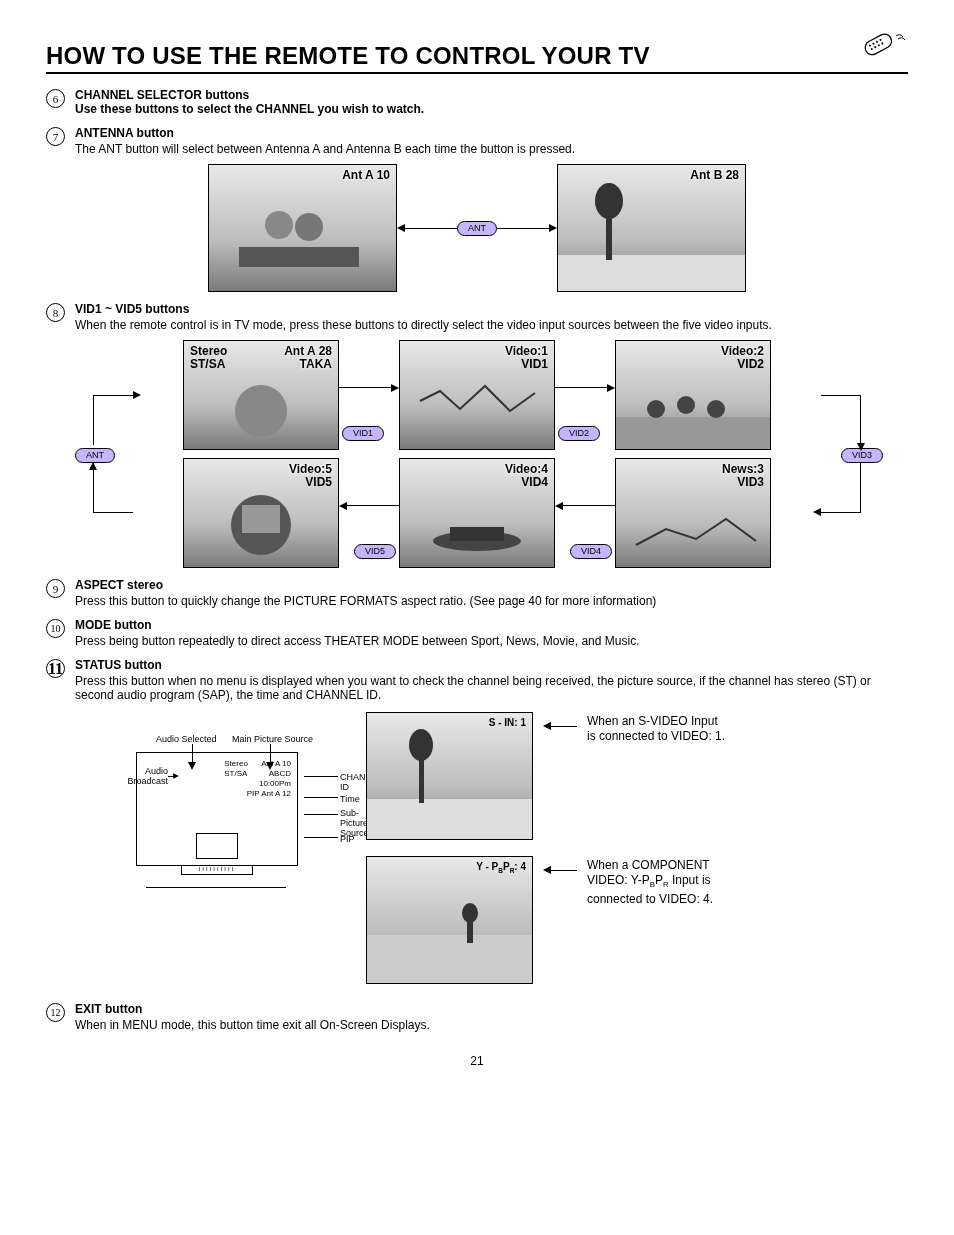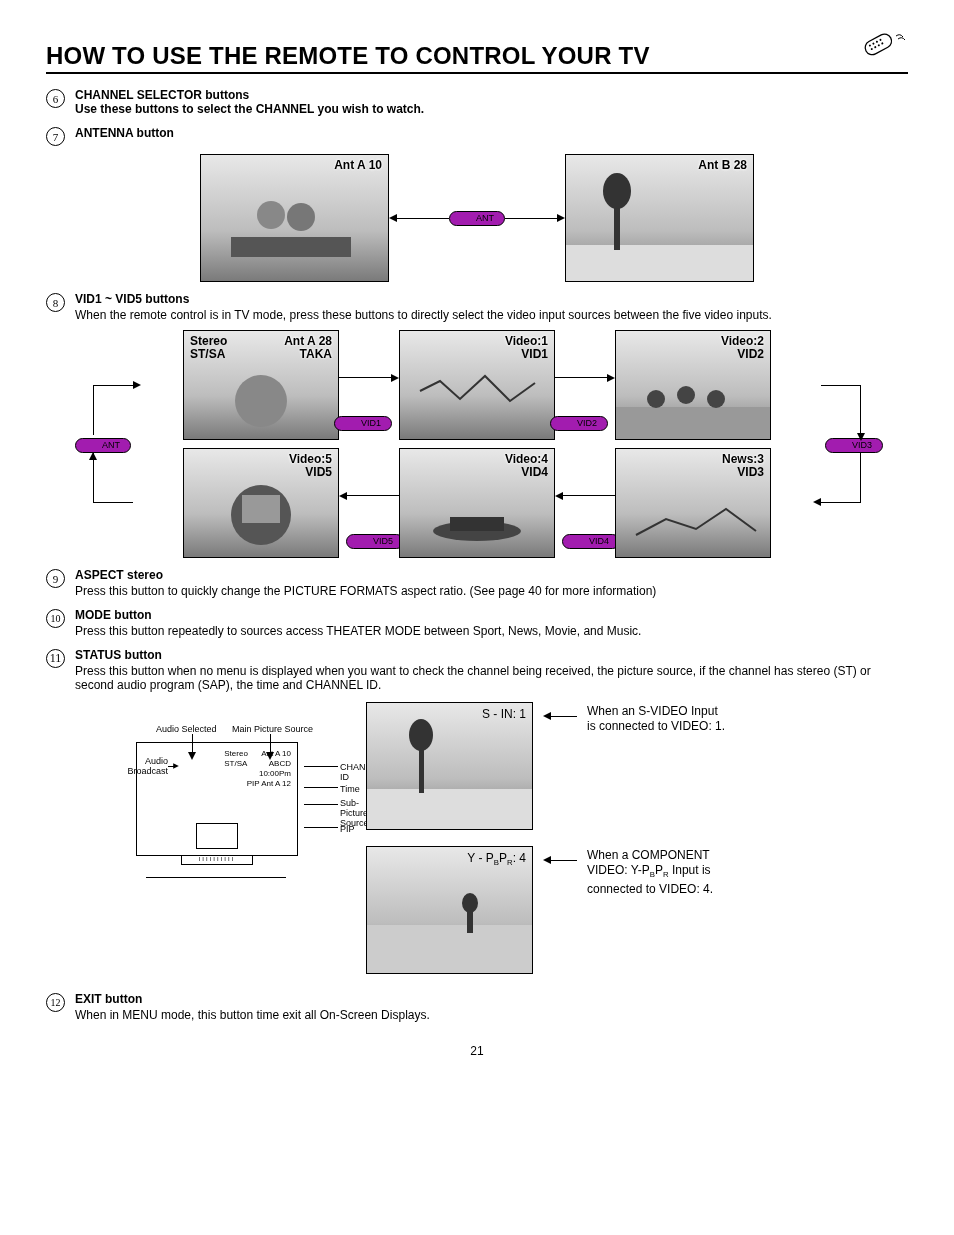--- a/index.html
+++ b/index.html
@@ -41,22 +41,22 @@
     position:absolute; top:3px; right:6px; font-weight:bold; font-size:12px;
     text-shadow: 0 0 3px #fff, 0 0 3px #fff;
   }
   .thumb .caption-left {
     position:absolute; top:3px; left:6px; font-weight:bold; font-size:12px;
   }
   .thumb .caption2 {
     position:absolute; top:16px; right:6px; font-weight:bold; font-size:12px;
   }
   .btn-label {
-    border:1px solid #000; border-radius:9px; padding:1px 10px 1px 26px;
-    font-size:9px; background:#a21caf; display:inline-block; line-height:11px;
+    border:1px solid #000; border-radius:9px; padding:1px 10px 1px 10px;
+    font-size:9px; background:#c4b5fd; display:inline-block; line-height:11px;
   }
   .arrow-h { display:flex; align-items:center; }
   .arrow-line { height:1px; background:#000; }
   .arrow-head-l { width:0;height:0;border-top:4px solid transparent;border-bottom:4px solid transparent;border-right:8px solid #000; }
   .arrow-head-r { width:0;height:0;border-top:4px solid transparent;border-bottom:4px solid transparent;border-left:8px solid #000; }
   .arrow-head-u { width:0;height:0;border-left:4px solid transparent;border-right:4px solid transparent;border-bottom:8px solid #000; }
   .arrow-head-d { width:0;height:0;border-left:4px solid transparent;border-right:4px solid transparent;border-top:8px solid #000; }
 
   
   .fig7 { display:flex; align-items:center; gap:0; }
@@ -70,21 +70,21 @@
   
   .status-area { display:flex; gap:30px; margin-top:10px; margin-left:30px;}
   .tv-diag { width:260px; font-size:9px; position:relative; margin-top:40px;}
   .tv-box { border:1.5px solid #000; width:160px; height:112px; position:relative; margin-left:60px;}
   .tv-inner { position:absolute; top:6px; right:6px; text-align:right; font-size:8px; line-height:10px;}
   .lbl { position:absolute; font-size:9px; }
 
   .right-status { display:flex; flex-direction:column; gap:16px; }
   .sv-row { display:flex; align-items:flex-start; gap:10px; }
   .sv-row .thumb { width:165px; height:126px; }
-  .sv-cap { position:absolute; top:4px; right:6px; font-weight:normal; font-size:12px; }
+  .sv-cap { position:absolute; top:4px; right:6px; font-weight:bold; font-size:10px; }
   .sv-text { width:140px; font-size:12px; line-height:15px; margin-top:2px;}
   sub { font-size:.65em; vertical-align: sub; }
 
   .page-num { text-align:center; font-size:12px; margin-top:22px; }
 </style>
 </head>
 <body>
 
 <div class="header-row">
   <h1>HOW TO USE THE REMOTE TO CONTROL YOUR TV</h1>
@@ -113,20 +113,21 @@
   <div class="item-body">
     <b>CHANNEL SELECTOR buttons</b><br>
     <b class="desc">Use these buttons to select the CHANNEL you wish to watch.</b>
   </div>
 </div>
 
 <div class="item">
   <div class="num">7</div>
   <div class="item-body">
     <b>ANTENNA button</b>
+    <div class="desc">The ANT button will select between Antenna A and Antenna B each time the button is pressed.</div>
   </div>
 </div>
 
 <div class="figure">
   <div class="fig7">
     <div class="thumb">
       <span class="caption">Ant A   10</span>
       <svg width="187" height="126">
           <rect x="30" y="82" width="120" height="20" fill="#555"></rect>
           <circle cx="70" cy="60" r="14" fill="#888"></circle>
@@ -275,26 +276,26 @@
   <div class="item-body">
     <b>ASPECT stereo</b>
     <div class="desc">Press this button to quickly change the PICTURE FORMATS aspect ratio. (See page 40 for more information)</div>
   </div>
 </div>
 
 <div class="item">
   <div class="num" style="font-size:10px;">10</div>
   <div class="item-body">
     <b>MODE button</b>
-    <div class="desc">Press this button repeatedly to sources access THEATER MODE between Sport, News, Movie, and Music.</div>
-  </div>
-</div>
-
-<div class="item">
-  <div class="num" style="font-size:12px;">11</div>
+    <div class="desc">Press being button repeatedly to direct access THEATER MODE between Sport, News, Movie, and Music.</div>
+  </div>
+</div>
+
+<div class="item">
+  <div class="num" style="font-size:16px;font-weight:bold;">11</div>
   <div class="item-body">
     <b>STATUS button</b>
     <div class="desc">Press this button when no menu is displayed when you want to check the channel being received, the picture source, if the channel has stereo (ST) or second audio program (SAP), the time and CHANNEL ID.</div>
   </div>
 </div>
 
 <div class="status-area">
   <div class="tv-diag">
     <span class="lbl" style="left:80px; top:-18px;">Audio Selected</span>
     <span class="lbl" style="left:156px; top:-18px;">Main Picture Source</span>

